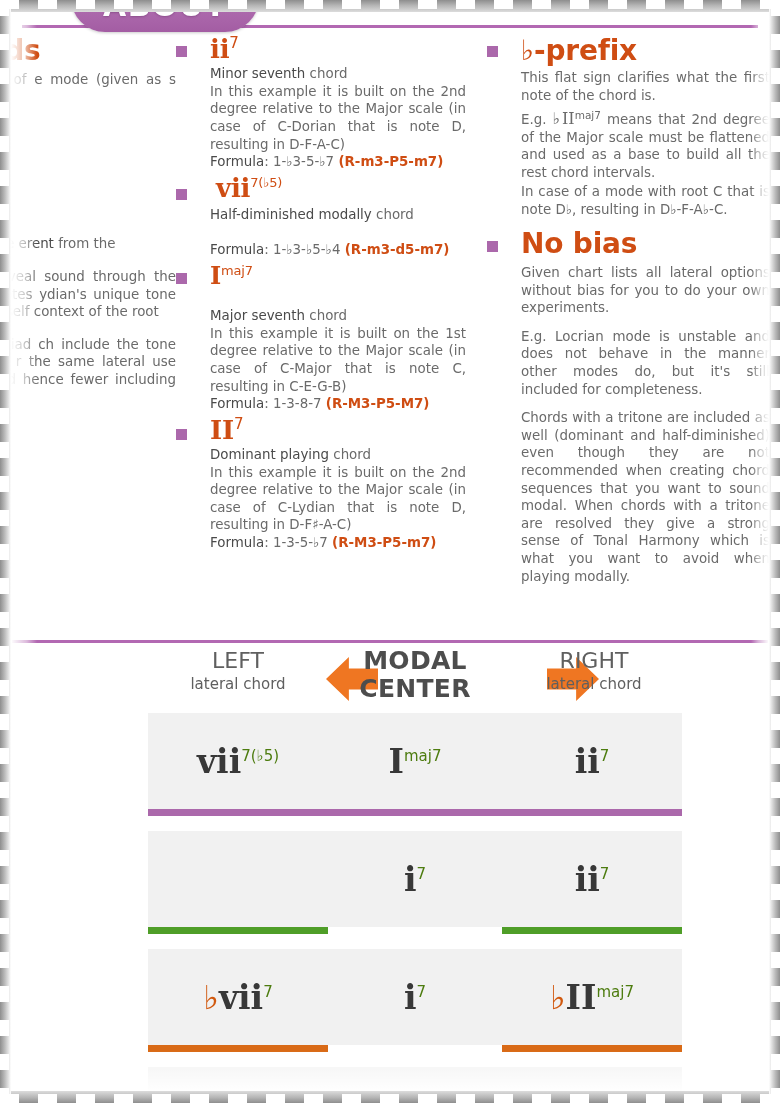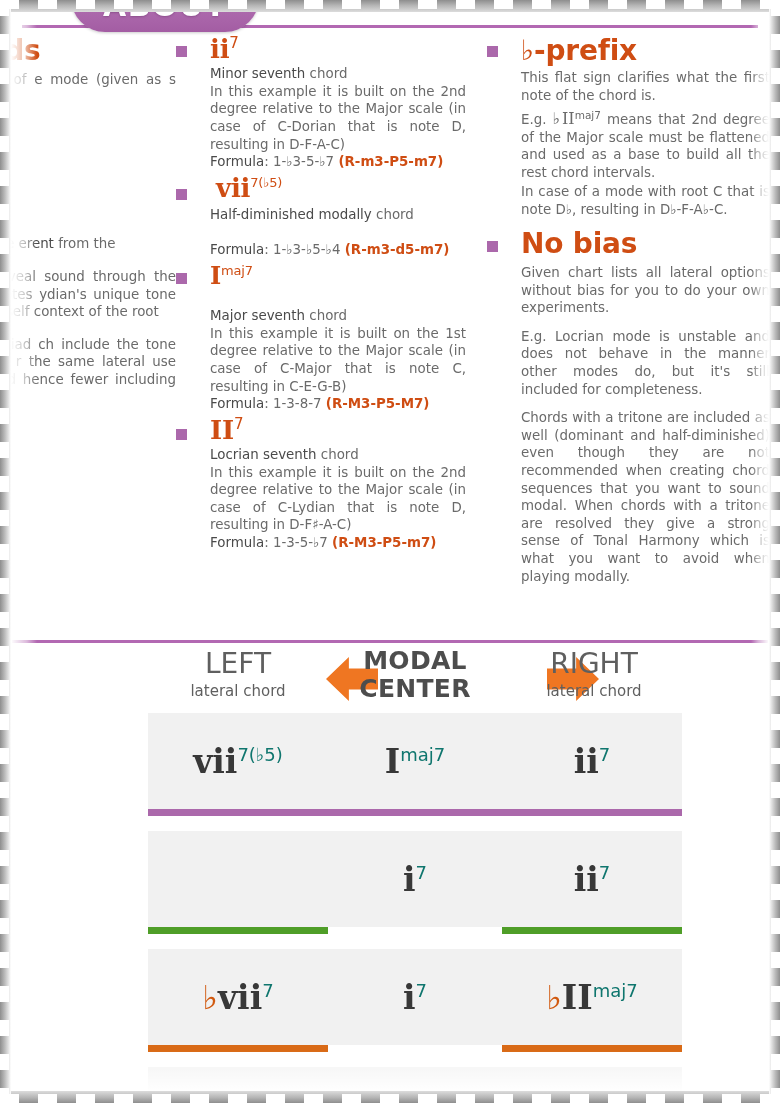--- a/index.html
+++ b/index.html
@@ -141,21 +141,21 @@
   .chart-head {
     position: relative; height: 70px;
   }
   .head-cell {
     position: absolute; text-align: center;
     color: #5f5f5f; line-height: 1.1;
     font-family: "DejaVu Sans", sans-serif;
   }
   .head-left  { left: 136px; top: 6px; width: 180px; }
   .head-right { left: 492px; top: 6px; width: 180px; }
-  .head-left .big, .head-right .big { font-size: 28px; display: block; margin-bottom: 3px; }
+  .head-left .big, .head-right .big { font-size: 22px; display: block; margin-bottom: 3px; }
   .head-left .small, .head-right .small { font-size: 15px; display: block; }
   .head-center {
     left: 330px; top: 4px; width: 146px;
     color: #4d4d4d; font-weight: 700; font-size: 25px; line-height: 28px;
     letter-spacing: .3px;
   }
   .arrow {
     position: absolute; top: 14px; width: 52px; height: 44px;
     background: #ef7622;
   }
@@ -188,23 +188,23 @@
     color: #383838;
     white-space: nowrap;
     line-height: 1;
   }
   .chordlbl .pre {
     color: #d1590f; font-family: "DejaVu Serif", serif; font-weight: 400;
   }
   .chordlbl .sup {
     font-family: "DejaVu Sans", sans-serif;
     font-weight: 400;
-    font-size: 18px;
+    font-size: 15px;
     vertical-align: super;
-    color: #0f766e;
+    color: #4d7c0f;
   }
 
   
   .fade-bottom {
     position: absolute; left: 0; bottom: 12px; width: 780px; height: 40px;
     background: linear-gradient(180deg, rgba(255,255,255,0) 0%, rgba(255,255,255,.55) 55%, rgba(255,255,255,.95) 100%);
     z-index: 30; pointer-events: none;
   }
   
   .fade-left {
@@ -263,21 +263,21 @@
         <div class="sec-body">
           <h2 class="sec-title serif" style="font-size:24px;"><span>I</span><span class="supsm">maj7</span></h2>
           <p class="txt" style="margin-top:19px;"><b class="lead">Major seventh</b><span> chord</span><br><span>In this example it is built on the 1st degree relative to the Major scale (in case of C-Major that is note C, resulting in C-E-G-B)</span><br><b class="lead">Formula</b><span>: 1-3-8-7 </span><span class="formula-red">(R-M3-P5-M7)</span></p>
         </div>
       </div>
 
       <div class="sec bulleted" style="margin-top:4px;">
         <span class="bullet" style="top:12px;"></span>
         <div class="sec-body">
           <h2 class="sec-title serif"><span>II</span><span class="sup">7</span></h2>
-          <p class="txt"><b class="lead">Locrian seventh</b><span> chord</span><br><span>In this example it is built on the 2nd degree relative to the Major scale (in case of C-Lydian that is note D, resulting in D-F♯-A-C)</span><br><b class="lead">Formula</b><span>: 1-3-5-♭7 </span><span class="formula-red">(R-M3-P5-m7)</span></p>
+          <p class="txt"><b class="lead">Dominant playing</b><span> chord</span><br><span>In this example it is built on the 2nd degree relative to the Major scale (in case of C-Lydian that is note D, resulting in D-F♯-A-C)</span><br><b class="lead">Formula</b><span>: 1-3-5-♭7 </span><span class="formula-red">(R-M3-P5-m7)</span></p>
         </div>
       </div>
 
     </div>
 
     <div class="col col-right">
 
       <div class="sec bulleted">
         <span class="bullet"></span>
         <div class="sec-body">

